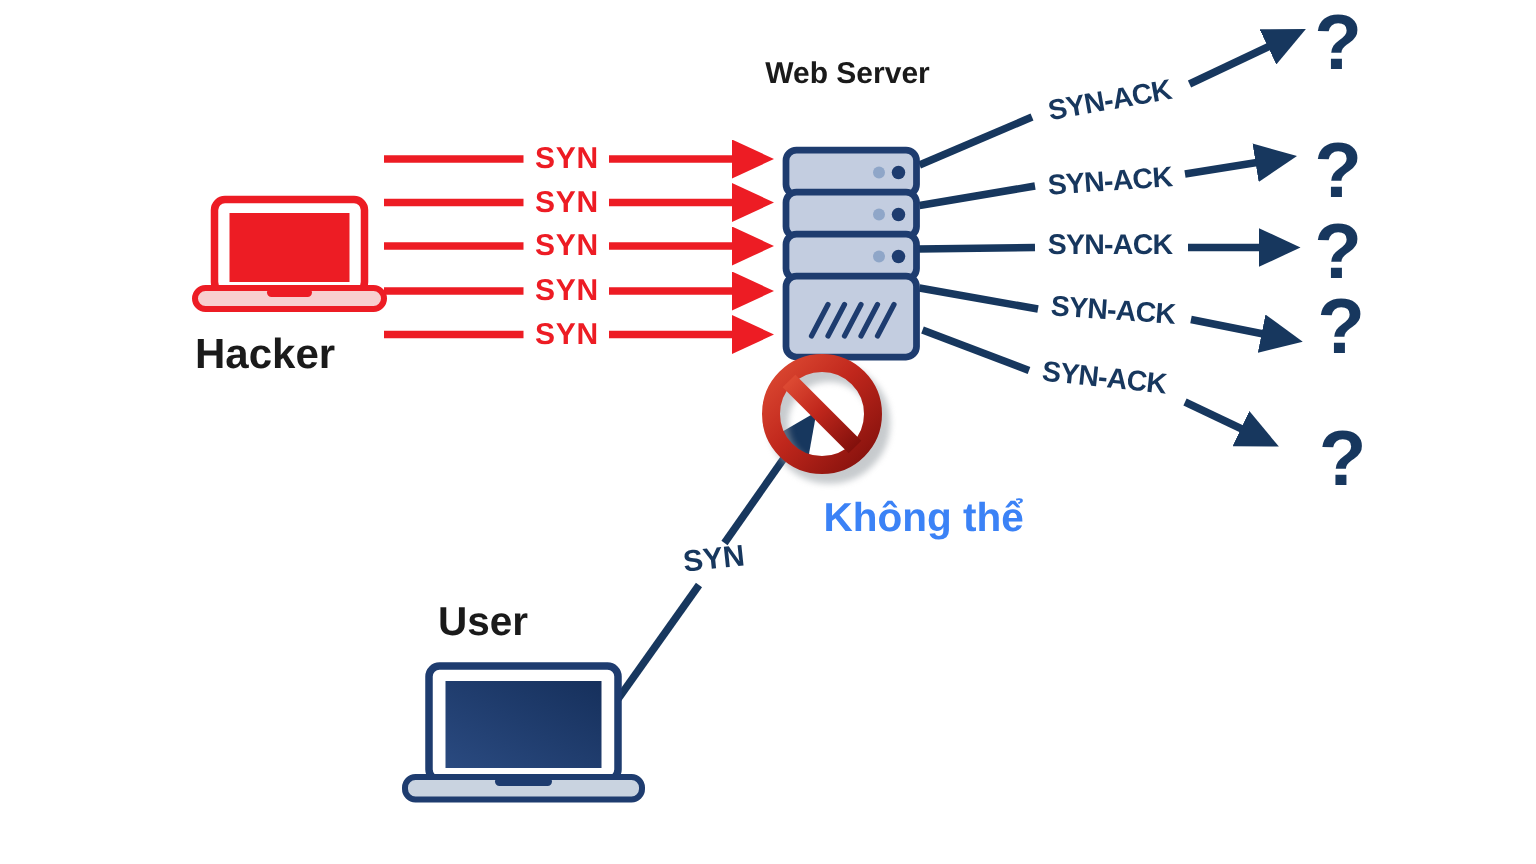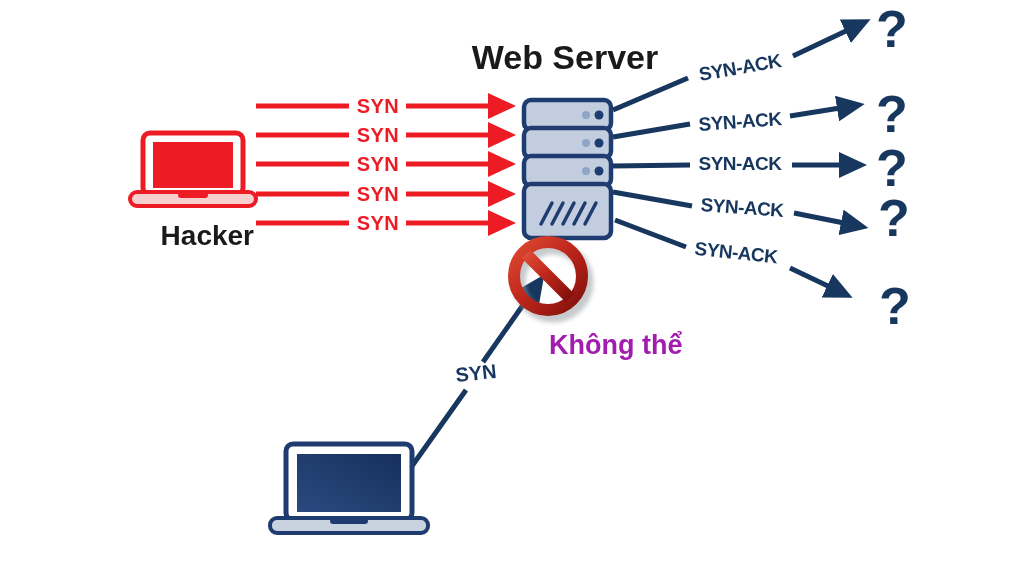--- a/index.html
+++ b/index.html
@@ -1,29 +1,29 @@
 <!DOCTYPE html>
 <html><head>
 <meta charset="utf-8">
 <style>
   html,body{margin:0;padding:0;background:#ffffff;}
   .canvas{position:relative;width:1024px;height:576px;background:#ffffff;overflow:hidden;
           font-family:"Liberation Sans",sans-serif;}
   .canvas svg{position:absolute;left:0;top:0;}
   .lbl{position:absolute;font-weight:700;white-space:nowrap;}
   .black{color:#1a1a1a;}
-  .title{font-size:34px;width:210px;text-align:center;}
-  .actor{font-size:27px;text-align:right;}
+  .title{font-size:20px;width:210px;text-align:center;}
+  .actor{font-size:27px;text-align:left;}
   .syn-red{color:#ed1c24;font-size:20px;width:62px;text-align:center;letter-spacing:.5px;}
   .synack{color:#17375e;font-size:19px;width:96px;text-align:center;letter-spacing:-.5px;
           transform:rotate(var(--r,0deg));transform-origin:center;}
   .syn-user{color:#17375e;font-size:20px;width:56px;text-align:center;
           transform:rotate(-6deg);}
   .qmark{color:#17375e;font-size:52px;line-height:1;width:40px;text-align:center;font-weight:700;}
-  .blocked{font-size:27px;line-height:35px;color:#a21caf;}
+  .blocked{font-size:27px;line-height:35px;color:#3b82f6;}
 </style>
 </head>
 <body>
 
 <div class="canvas">
 
   <svg width="1024" height="576" viewBox="0 0 1024 576">
     <defs>
       <marker id="redHead" markerWidth="5.6" markerHeight="5.2" refX="0.6" refY="2.6" orient="auto" markerUnits="strokeWidth">
         <path d="M0,0 L5.6,2.6 L0,5.2 Z" fill="#ed1c24"></path>
@@ -116,20 +116,21 @@
       <rect x="297" y="454" width="104" height="58" fill="url(#userScreen)"></rect>
       <rect x="270" y="518" width="158" height="15" rx="7" fill="#c9d3e0" stroke="#1e3c6f" stroke-width="4"></rect>
       <rect x="330" y="518" width="38" height="6" rx="3" fill="#1e3c6f"></rect>
     </g>
   </svg>
 
   <div class="lbl black title" style="left:460px;top:38px;">Web Server</div>
 
   <div class="lbl black actor" style="left:130px;top:220px;width:124px;font-size:28px;">Hacker</div>
 
+  <div class="lbl black actor" style="left:292px;top:399px;width:88px;">User</div>
 
   <div class="lbl syn-red" style="left:347px;top:95px;">SYN</div>
   <div class="lbl syn-red" style="left:347px;top:124px;">SYN</div>
   <div class="lbl syn-red" style="left:347px;top:153px;">SYN</div>
   <div class="lbl syn-red" style="left:347px;top:183px;">SYN</div>
   <div class="lbl syn-red" style="left:347px;top:212px;">SYN</div>
 
   <div class="lbl synack" style="left:692px;top:57px;--r:-10deg;">SYN-ACK</div>
   <div class="lbl synack" style="left:692px;top:111px;--r:-4deg;">SYN-ACK</div>
   <div class="lbl synack" style="left:692px;top:153px;--r:0deg;">SYN-ACK</div>

